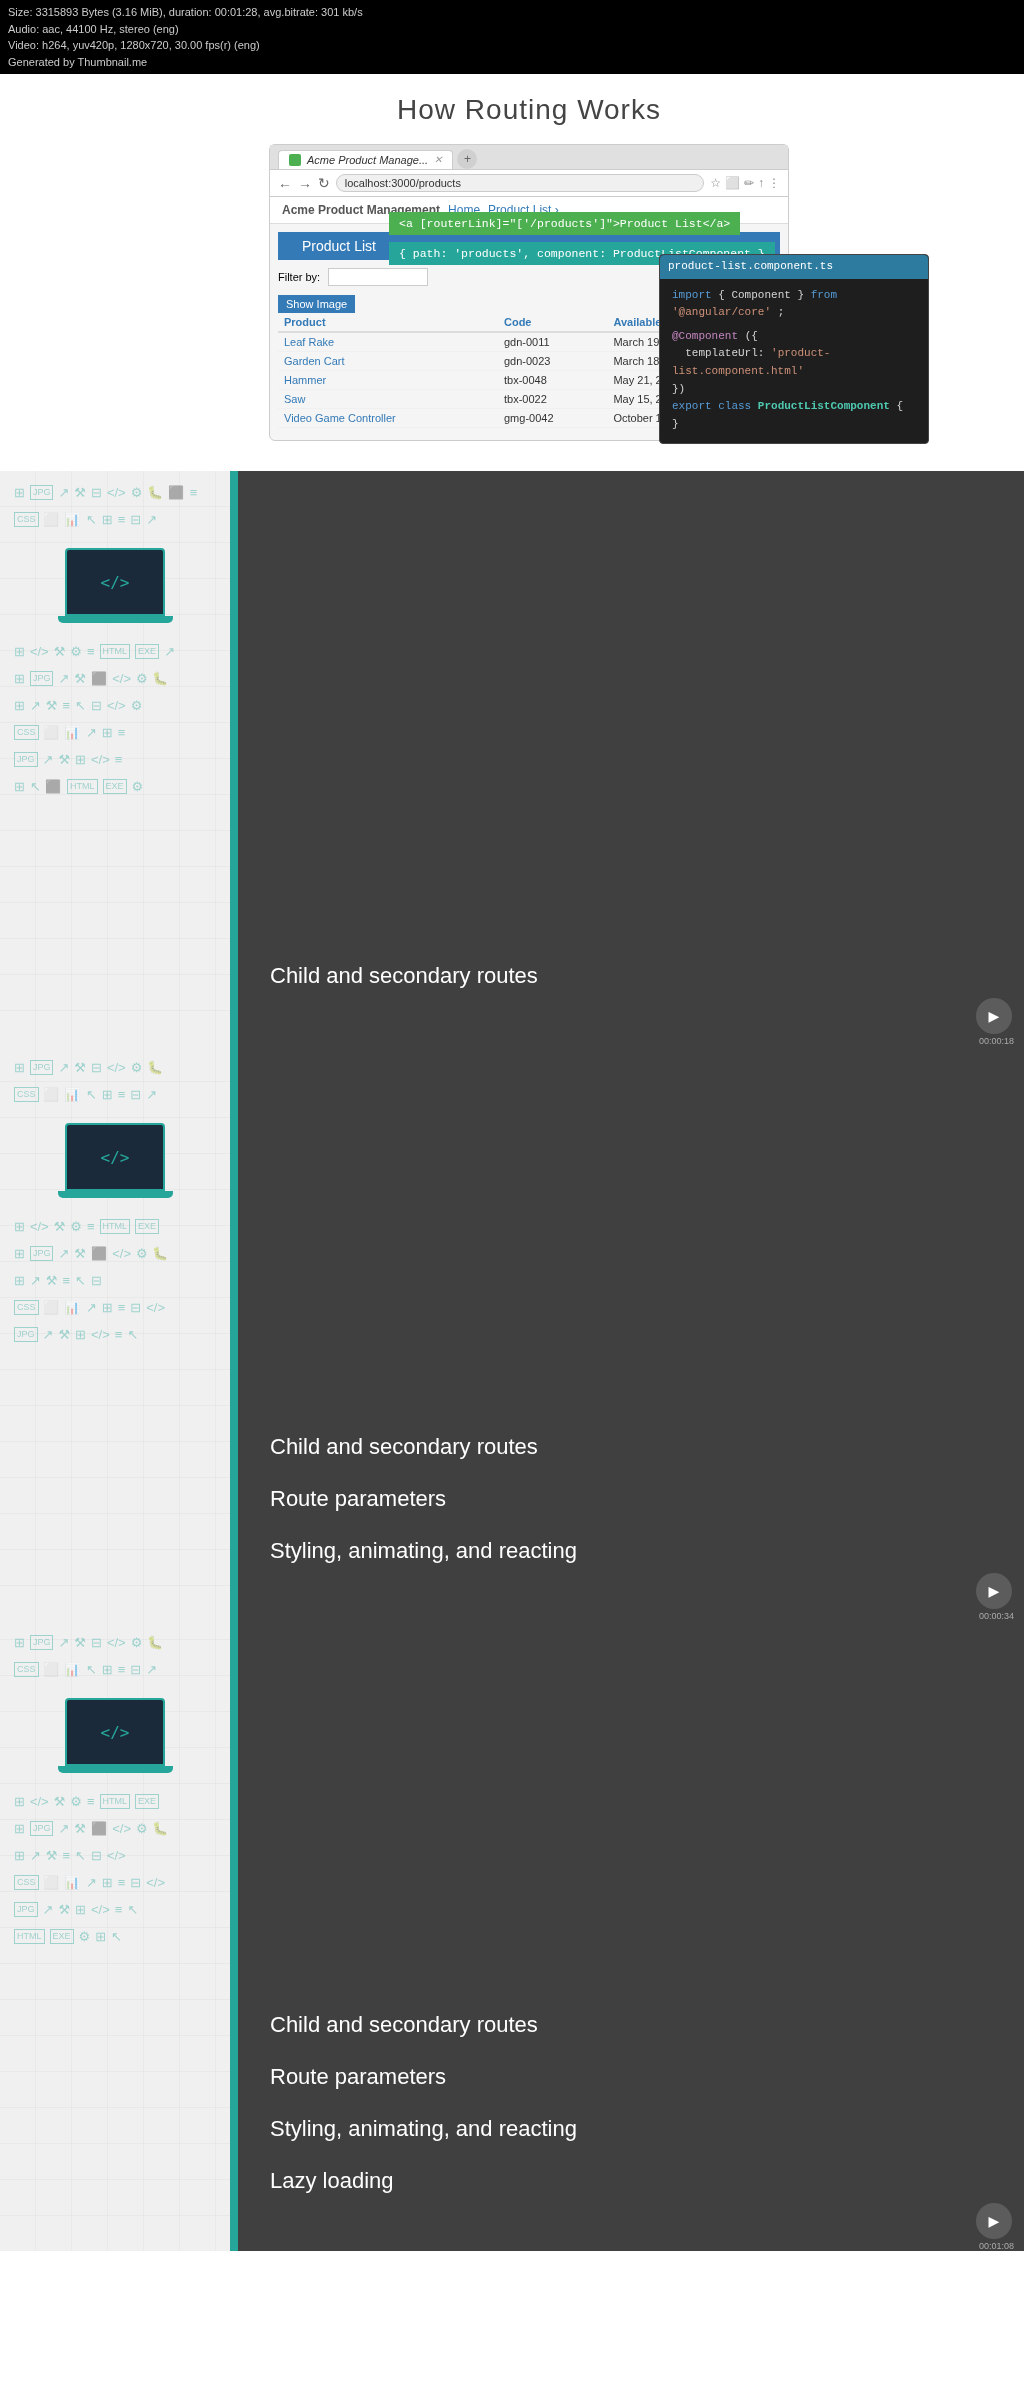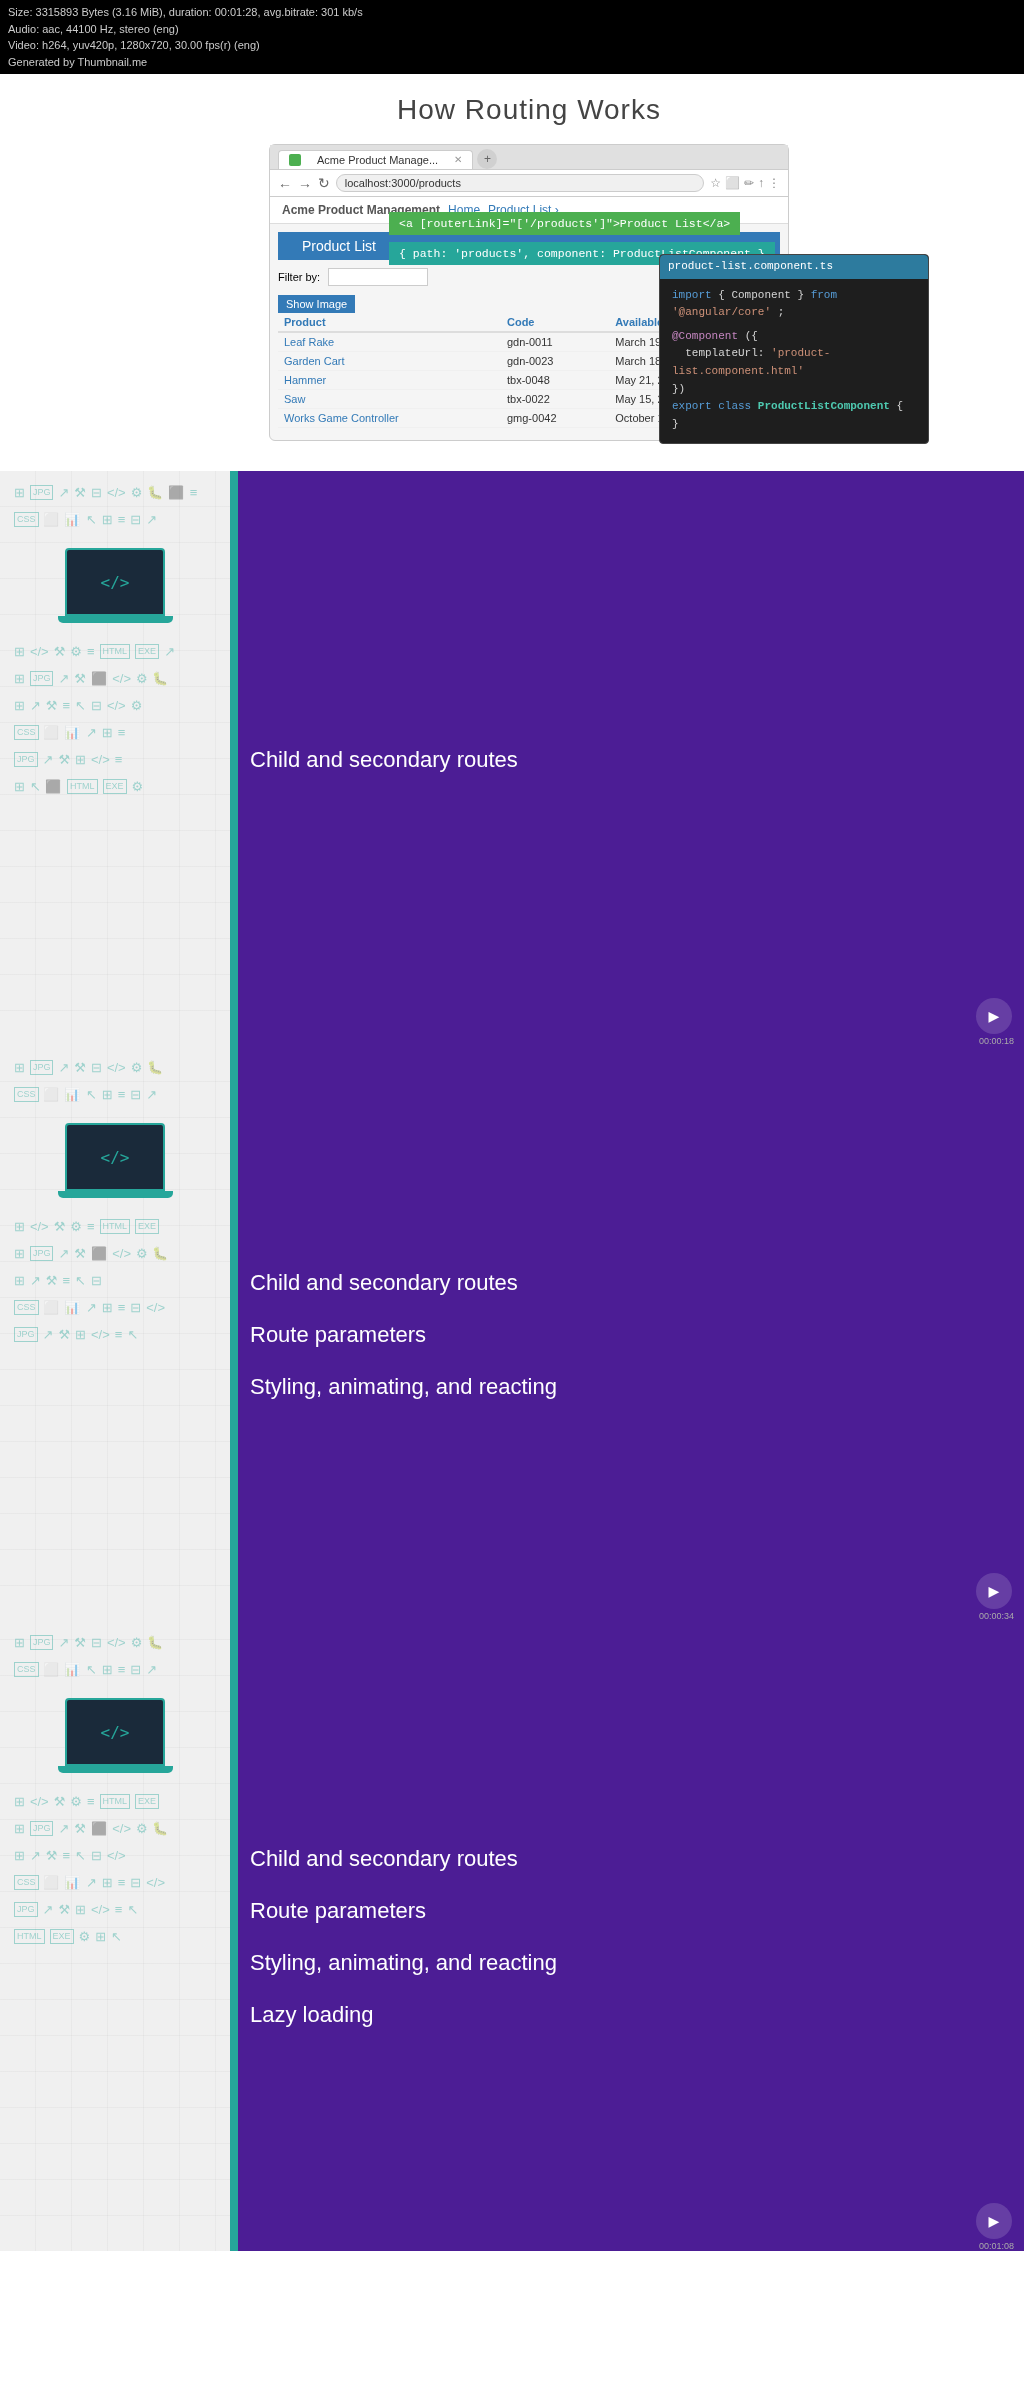--- a/index.html
+++ b/index.html
@@ -57,21 +57,22 @@
     .browser-tab {
       background: #fff;
       border: 1px solid #ccc;
       border-bottom: none;
       border-radius: 4px 4px 0 0;
       padding: 3px 10px;
       font-size: 11px;
       color: #333;
       display: flex;
       align-items: center;
-      gap: 16px;
+      gap: 6px;
+      font-style: italic;
     }
     .browser-tab .favicon {
       width: 12px;
       height: 12px;
       background: #4CAF50;
       border-radius: 2px;
       display: inline-block;
     }
     .browser-tab .tab-close {
       font-size: 10px;
@@ -211,26 +212,26 @@
     .code-white { color: #d4d4d4; }
     .code-dec { color: #c586c0; }
 
     
     .panel-section {
       display: flex;
       position: relative;
     }
     .panel-right {
       flex: 1;
-      background: #4c1d95;
+      background: #404040;
       position: relative;
       display: flex;
       flex-direction: column;
-      justify-content: center;
-      padding: 50px 20px 40px;
+      justify-content: flex-end;
+      padding: 50px 40px 40px;
     }
     .panel-right-text {
       color: #fff;
       font-size: 22px;
       font-weight: 300;
       line-height: 2.0;
     }
     .panel-right-text .item { margin-bottom: 8px; }
 
     
@@ -399,21 +400,21 @@
               <td style="color:#337ab7;">Hammer</td>
               <td>tbx-0048</td>
               <td>May 21, 2016</td>
             </tr>
             <tr>
               <td style="color:#337ab7;">Saw</td>
               <td>tbx-0022</td>
               <td>May 15, 2016</td>
             </tr>
             <tr>
-              <td style="color:#337ab7;">Works Game Controller</td>
+              <td style="color:#337ab7;">Video Game Controller</td>
               <td>gmg-0042</td>
               <td>October 15, 2015</td>
             </tr>
           </tbody>
         </table>
         
         <div style="display:flex; justify-content:flex-end; font-size:10px; gap:20px; margin-top:-44px; margin-right:4px; flex-direction:column; align-items:flex-end; padding-bottom:6px;">
           <span class="stars">$11.55 &nbsp; ★★★★</span>
           <span class="stars">$35.95 &nbsp; ★★★★½</span>
         </div>

